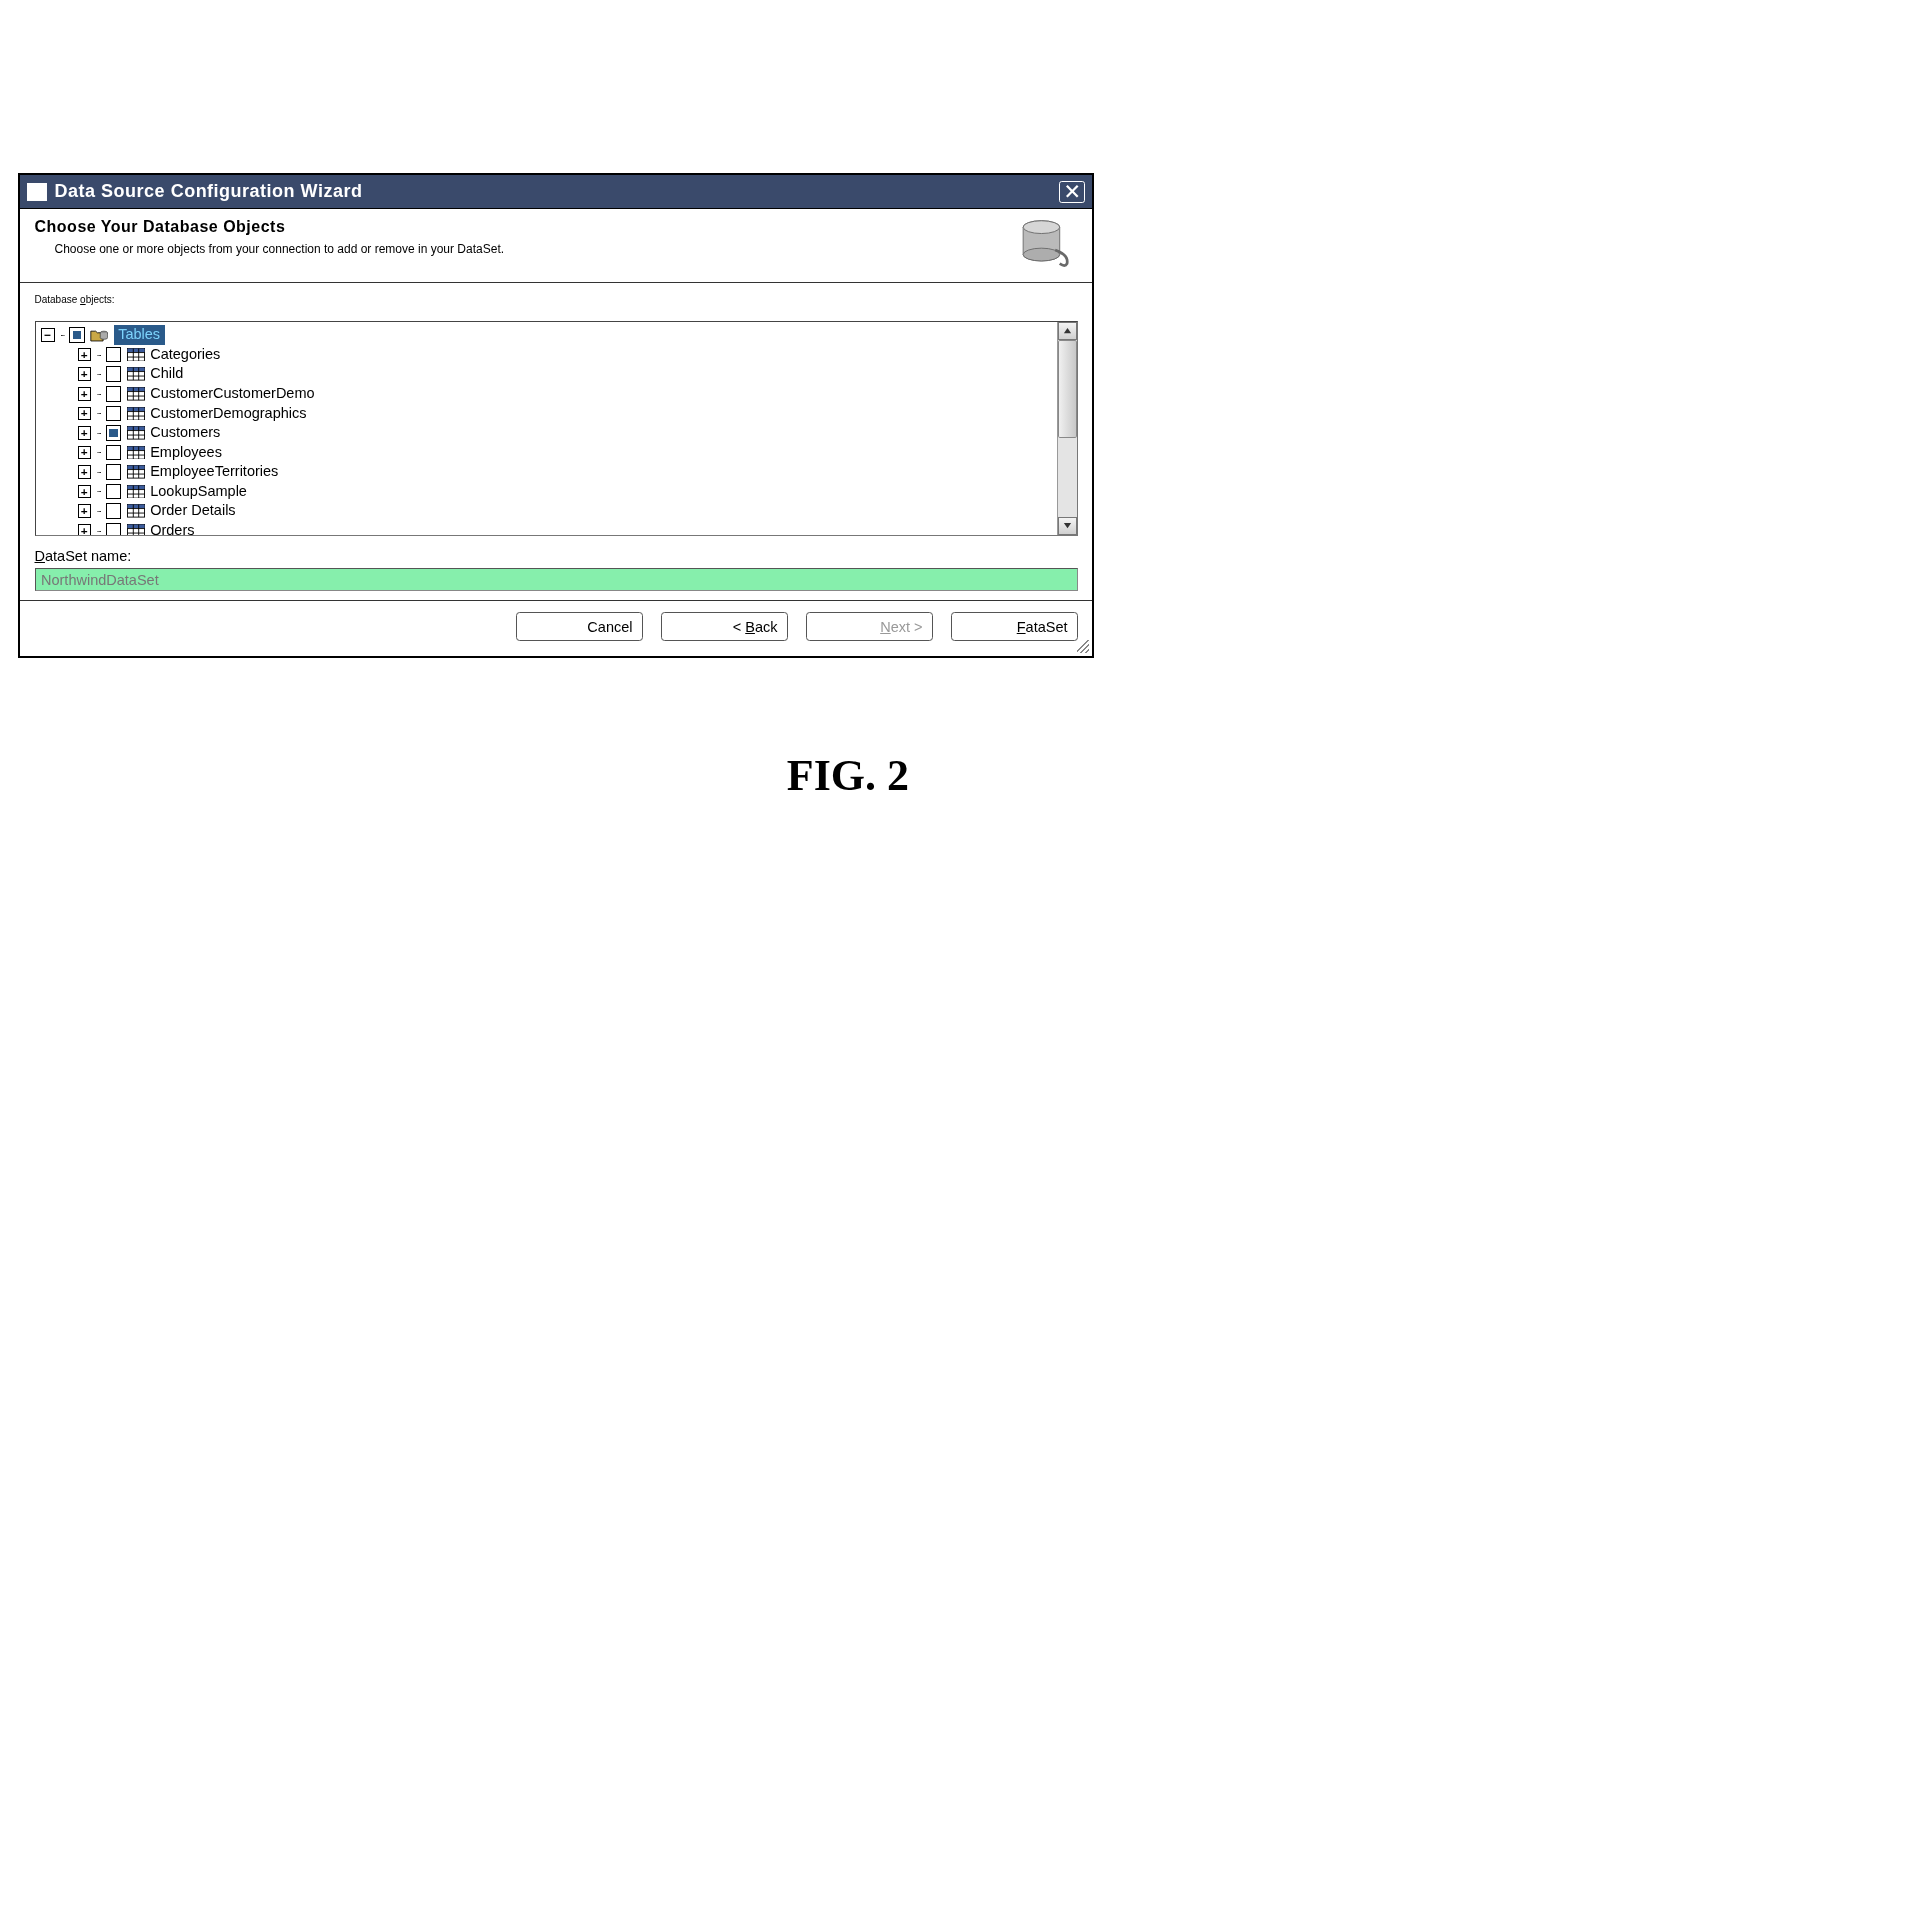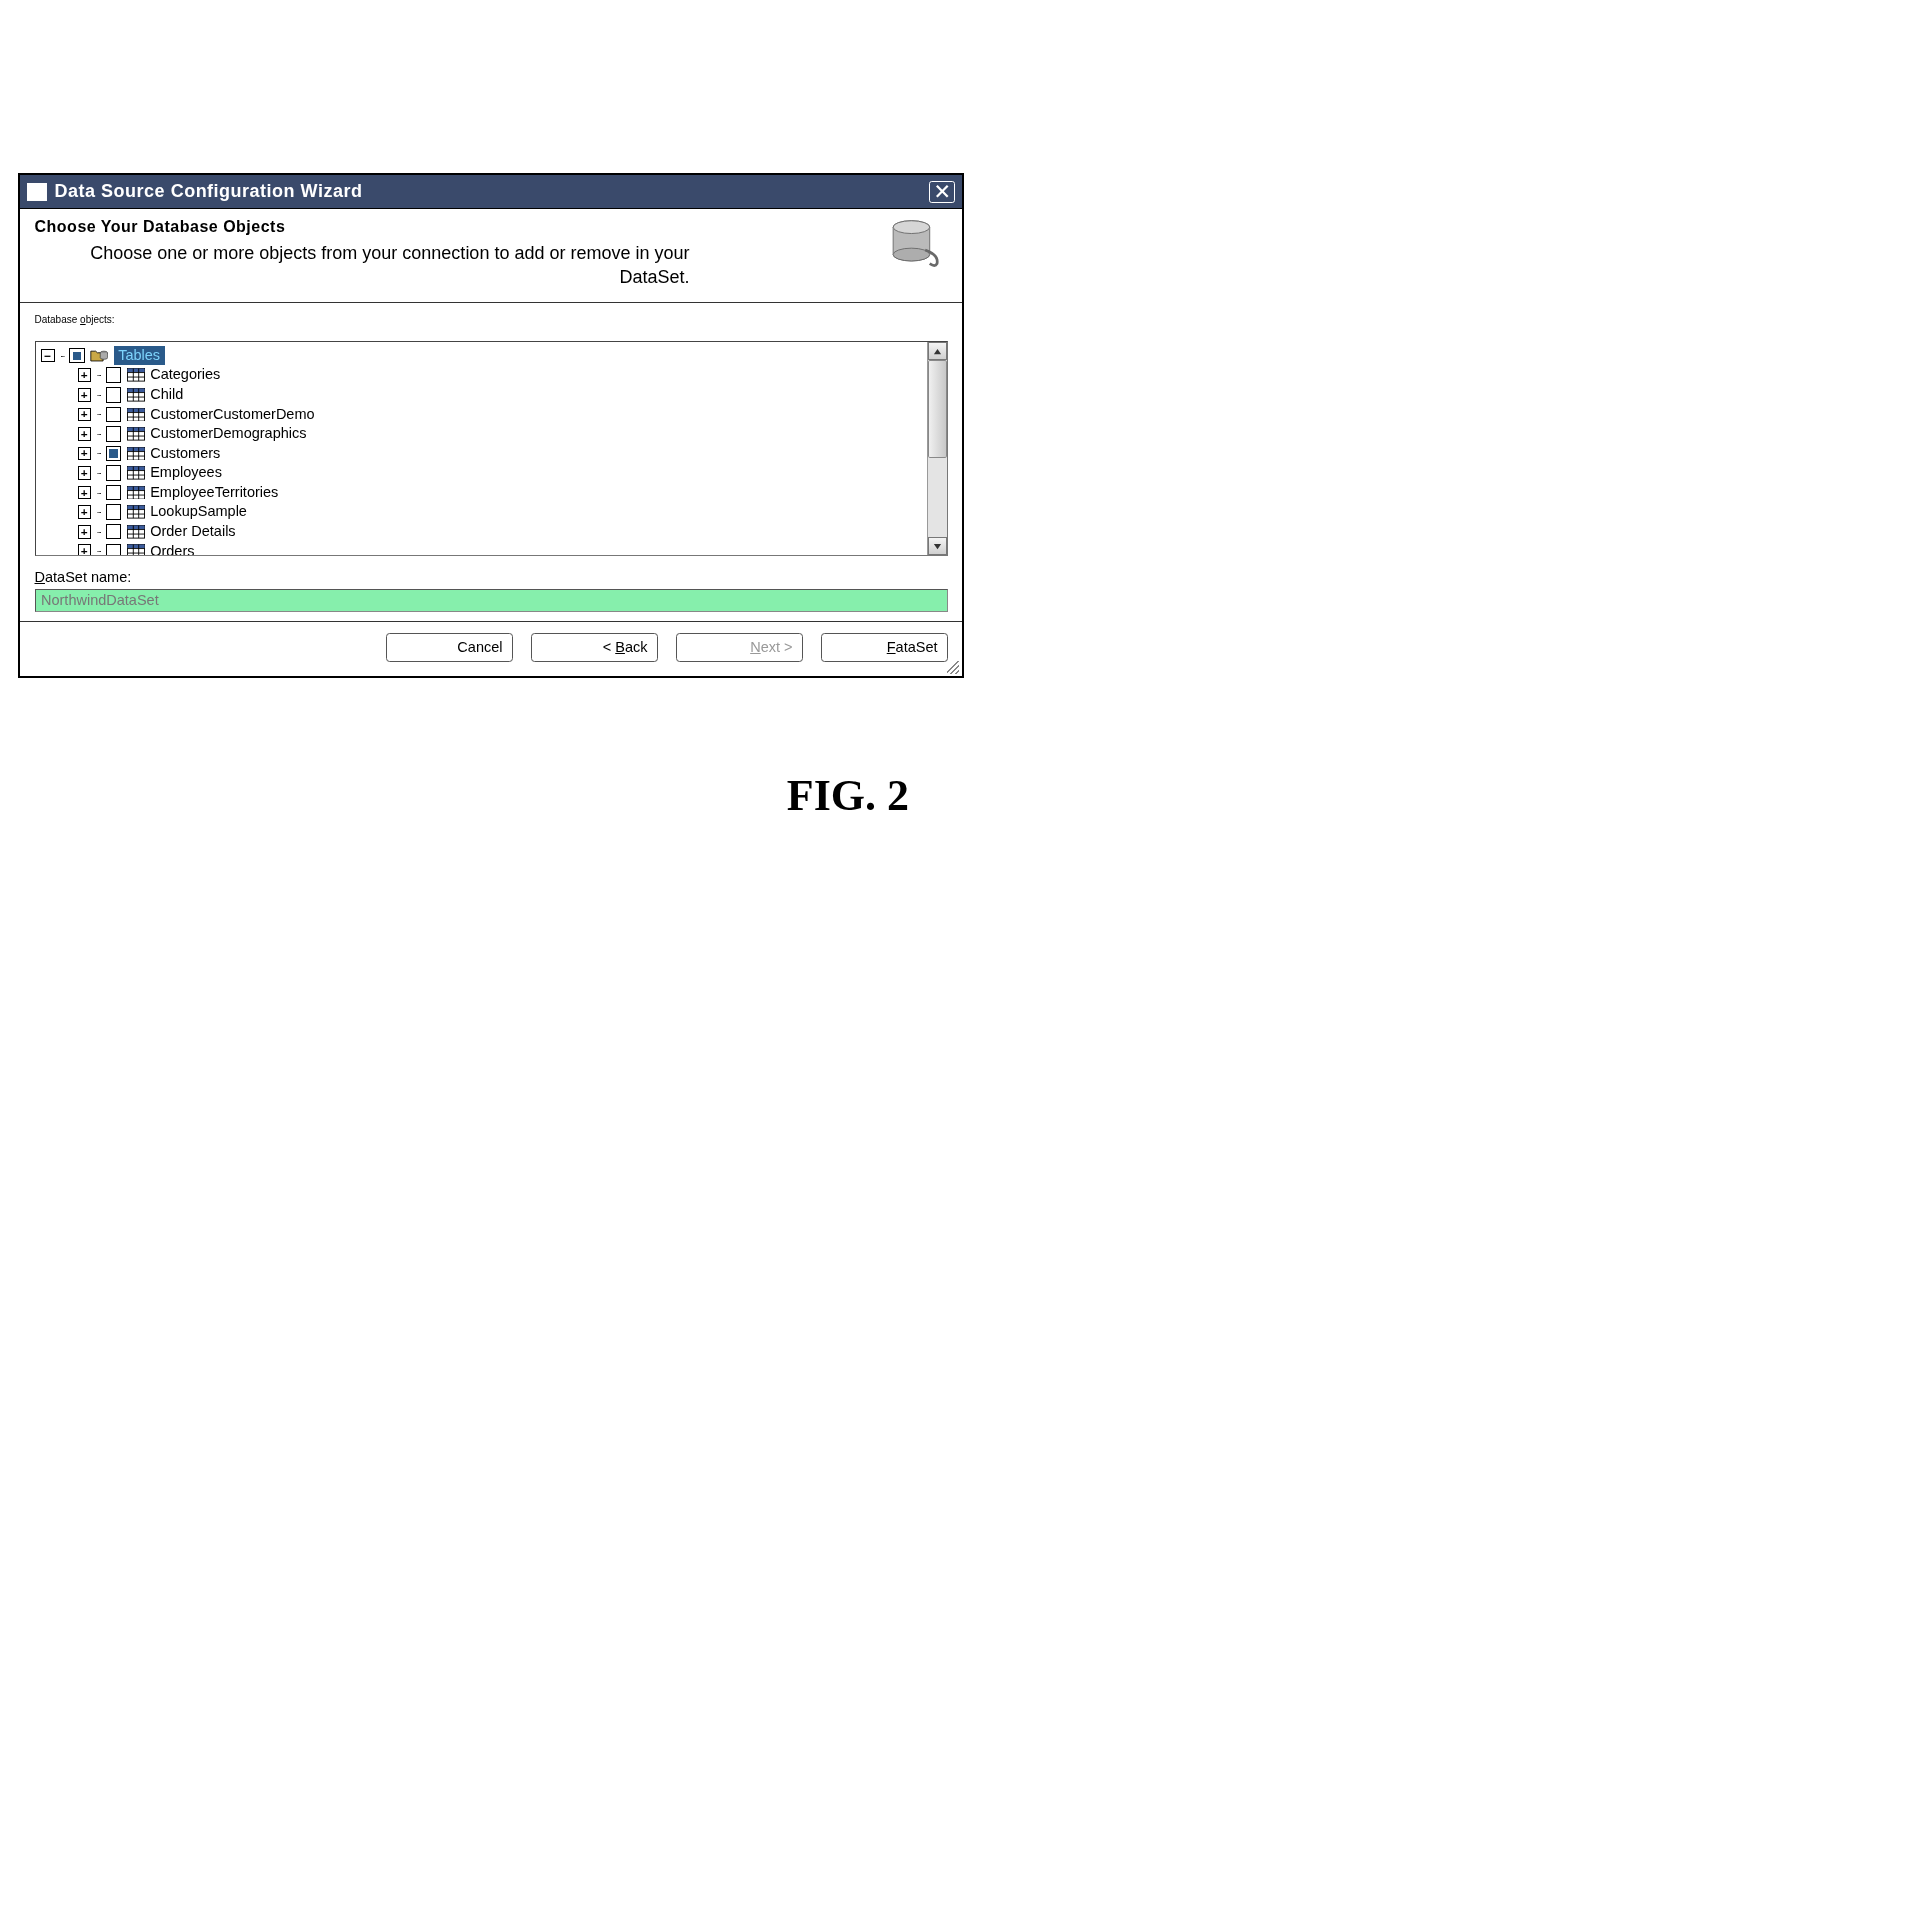--- a/index.html
+++ b/index.html
@@ -27,21 +27,21 @@
       display: inline-block;
       transform: rotate(210deg);
       font-size: 44px;
       vertical-align: middle;
       margin-right: -3.6px;
     }
     .dialog {
       margin-top: 155px;
       border: 2.7px solid #000;
       background: #fff;
-      width: 946px;
+      width: 1076px;
       position: relative;
     }
     .titlebar {
       background: #3a4a6b;
       color: #fff;
       padding: 5.5px 7.3px;
       display: flex;
       align-items: center;
       gap: 7.3px;
       border-bottom: 1.8px solid #000;
@@ -80,25 +80,24 @@
     .header-text {
       flex: 1;
     }
     .header-title {
       font-weight: bold;
       font-size: 16px;
       margin-bottom: 5px;
       letter-spacing: 0.5px;
     }
     .header-desc {
-      font-size: 18px;
+      font-size: 12px;
       line-height: 1.35;
       padding-left: 20px;
       max-width: 655px;
-      text-align: right;
     }
     .header-icon {
       width: 64px;
       height: 51px;
       flex-shrink: 0;
       opacity: 0.8;
     }
     .body {
       padding: 11px 14.5px 9px 14.5px;
     }

